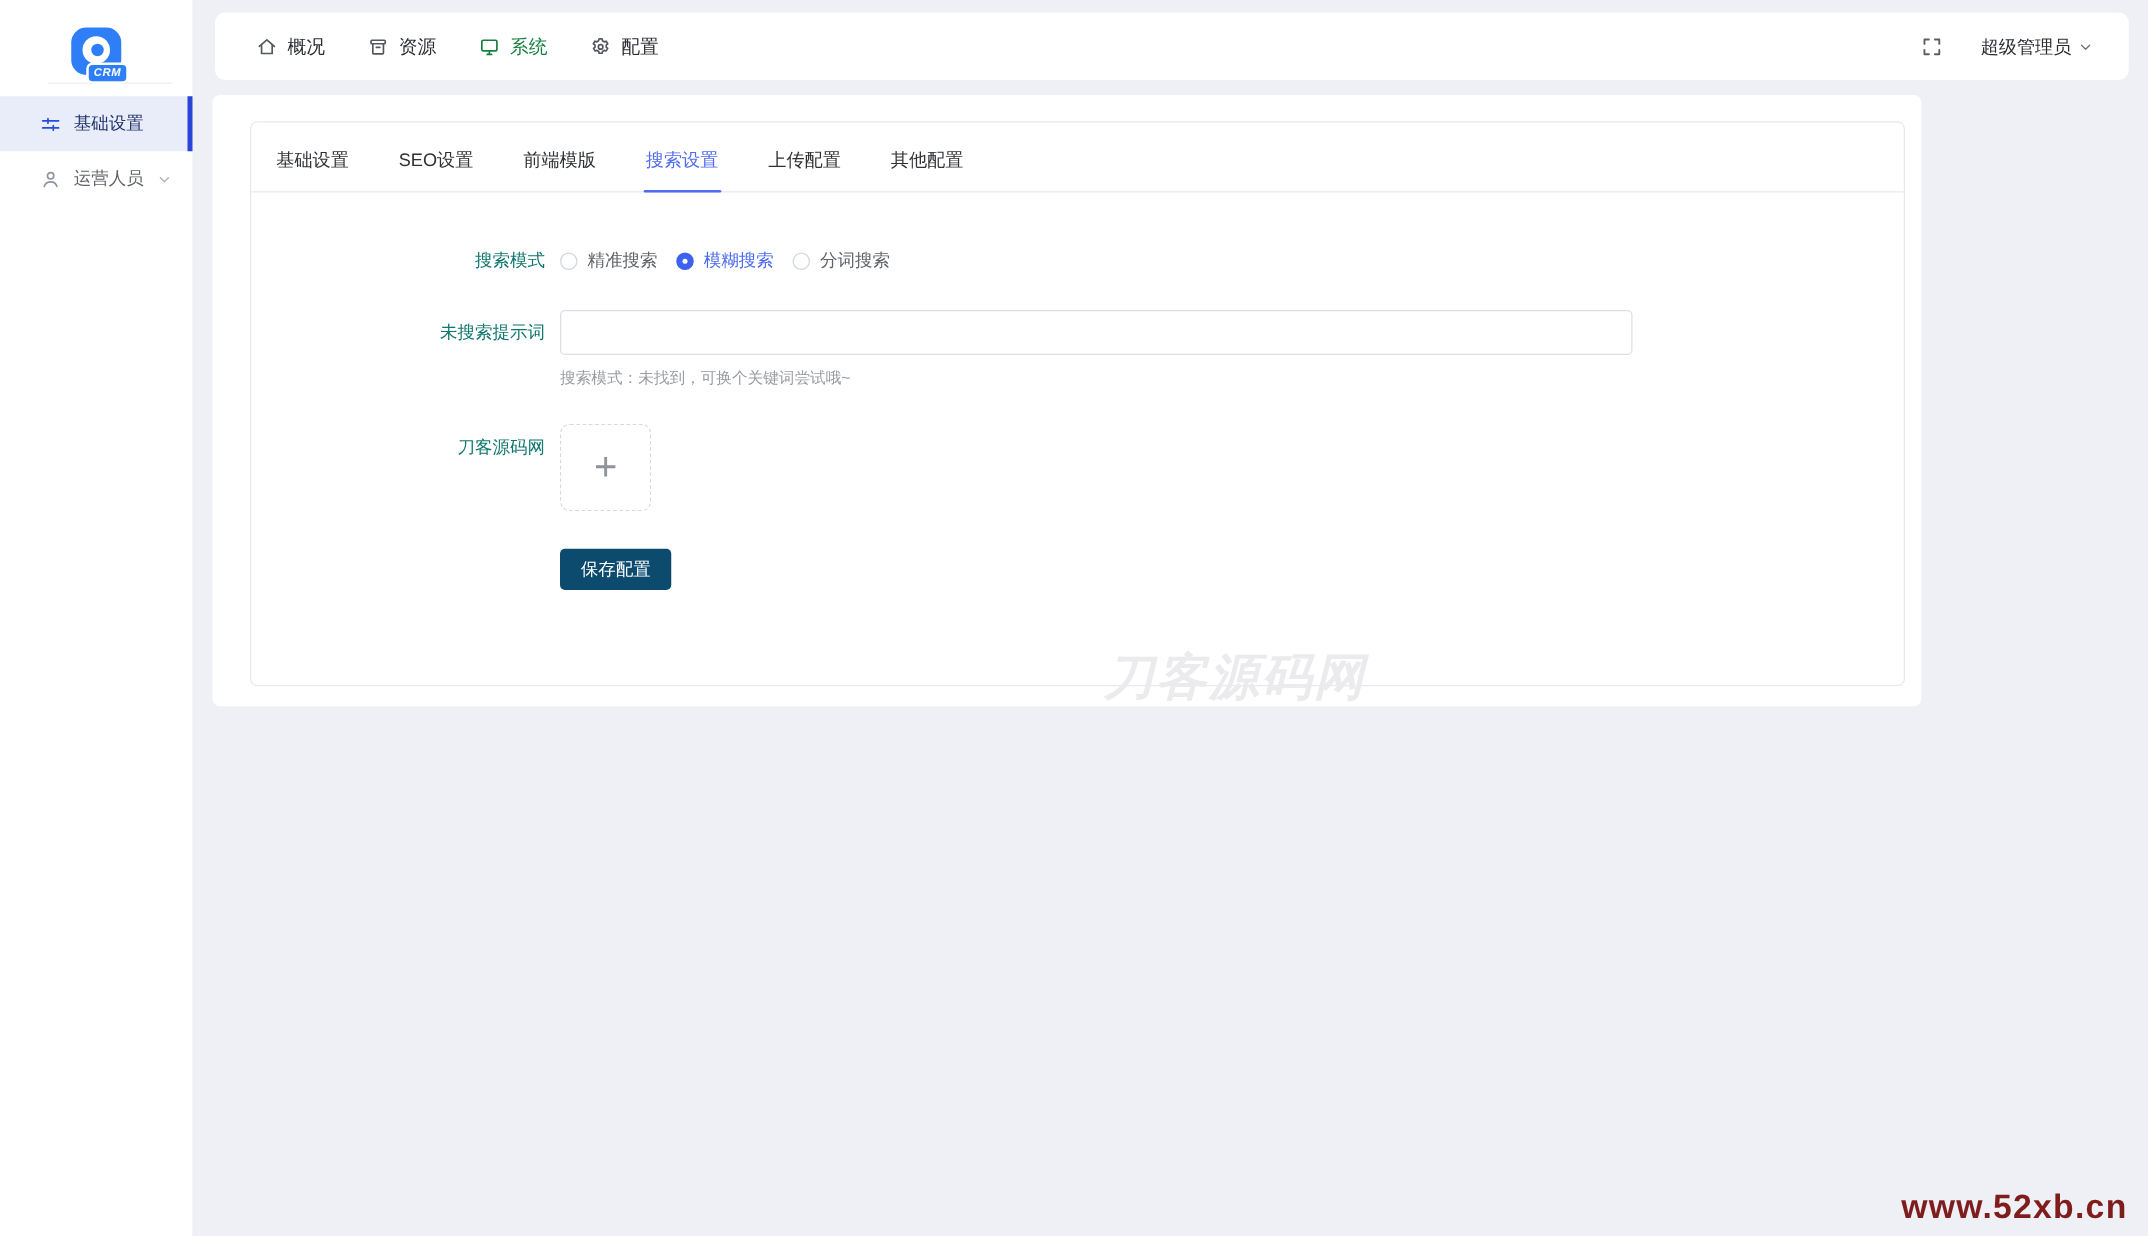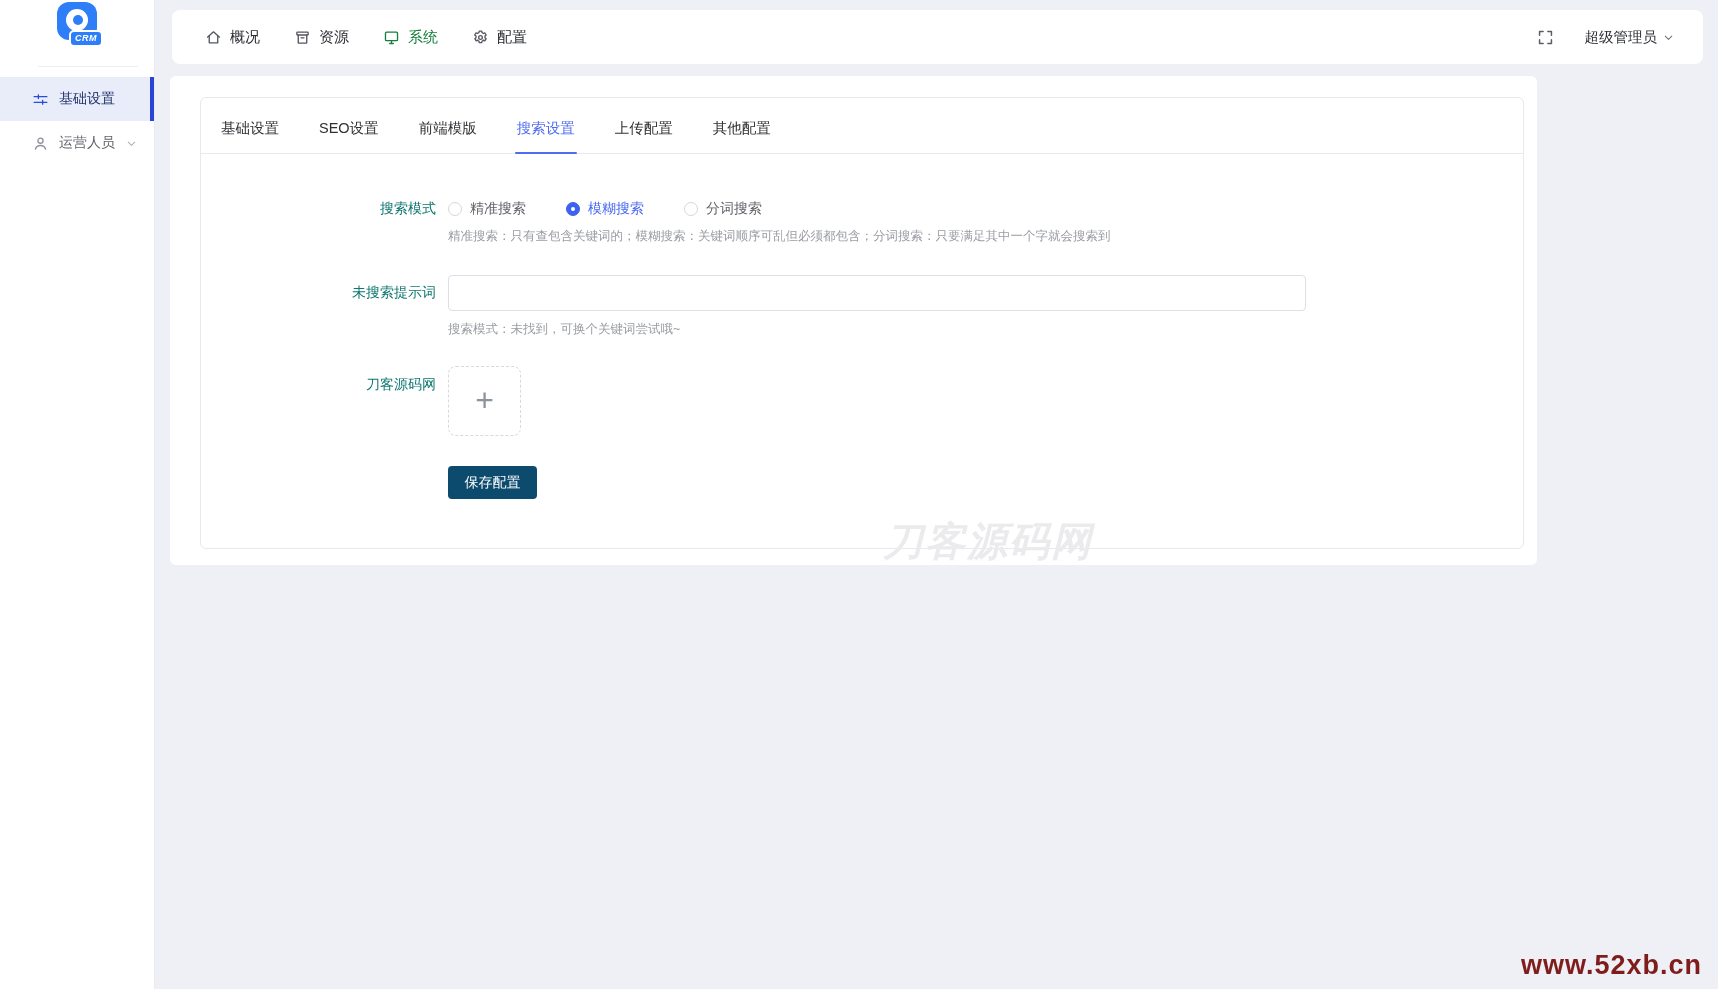--- a/index.html
+++ b/index.html
@@ -11,21 +11,21 @@
     color:#303133;
   }
   svg { display:block; }
   .stroke { fill:none; stroke:currentColor; stroke-width:1.9; stroke-linecap:round; stroke-linejoin:round; }
 
   
   .sidebar {
     position:absolute; left:0; top:0; width:155px; height:989px;
     background:#fff; border-right:1px solid #e9ebf1; z-index:2;
   }
-  .logo-wrap { height:66px; display:flex; align-items:flex-start; justify-content:center; }
+  .logo-wrap { height:66px; display:flex; align-items:flex-end; justify-content:center; }
   .logo { position:relative; width:48px; height:46px; }
   .logo-cam { position:absolute; left:4px; top:2px; width:40px; height:38px; background:#2e7ef7; border-radius:12px; }
   .logo-lens { position:absolute; left:13px; top:9px; width:22px; height:22px; background:#fff; border-radius:50%; }
   .logo-dot  { position:absolute; left:20px; top:15px; width:10px; height:10px; background:#2e7ef7; border-radius:50%; }
   .logo-text {
     position:absolute; right:-2px; bottom:-1px; background:#2e7ef7; color:#fff;
     font-size:9px; font-style:italic; font-weight:bold; letter-spacing:.5px;
     padding:1px 4px 2px; border-radius:5px; border:2px solid #fff;
   }
   .side-divider { height:1px; background:#ededf2; margin:0 16px 10px 38px; }
@@ -68,21 +68,21 @@
   .tab.active { color:#4f6bf0; }
   .tab.active::after { content:""; position:absolute; left:0; right:0; bottom:-1px; height:2px; background:#4f6bf0; border-radius:1px; }
 
   .form { padding-top:46px; font-size:14px; }
   .form-row { display:flex; align-items:center; }
   .form-row.top { align-items:flex-start; }
   .form-label { width:235px; flex:none; text-align:right; color:#0f766e; }
   .form-row.top .form-label { padding-top:10px; }
   .form-ctrl { margin-left:12px; }
 
-  .radio-group { display:flex; gap:40px; align-items:center; }
+  .radio-group { display:flex; gap:15px; align-items:center; }
   .radio { display:flex; align-items:center; gap:8px; cursor:pointer; color:#5f6368; }
   .radio-dot { width:14px; height:14px; border:1px solid #d3d7de; border-radius:50%; background:#fff; position:relative; flex:none; }
   .radio.checked .radio-dot { background:#3d62ef; border-color:#3d62ef; }
   .radio.checked .radio-dot::after { content:""; position:absolute; left:4px; top:4px; width:4px; height:4px; background:#fff; border-radius:50%; }
   .radio.checked .radio-label { color:#4a6af0; }
 
   .help { margin:10px 0 0 247px; font-size:12.5px; color:#999ca2; }
   .row-gap1 { margin-top:30px; }
   .row-gap2 { margin-top:28px; }
 
@@ -236,21 +236,20 @@
           <div class="radio checked">
             <span class="radio-dot"></span>
             <span class="radio-label">模糊搜索</span>
           </div>
           <div class="radio">
             <span class="radio-dot"></span>
             <span class="radio-label">分词搜索</span>
           </div>
         </div>
       </div>
-      <div class="help">精准搜索：只有查包含关键词的；模糊搜索：关键词顺序可乱但必须都包含；分词搜索：只要满足其中一个字就会搜索到</div>
 
       <div class="form-row row-gap1">
         <label class="form-label">未搜索提示词</label>
         <div class="form-ctrl">
           <input class="text-input" type="text" value="" style="">
         </div>
       </div>
       <div class="help">搜索模式：未找到，可换个关键词尝试哦~</div>
 
       <div class="form-row top row-gap2">

